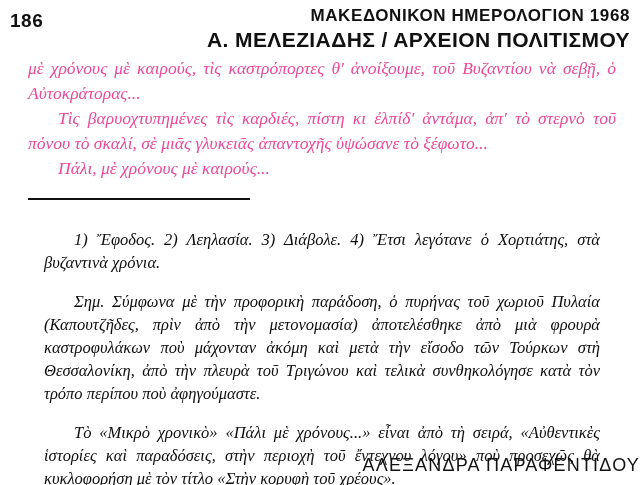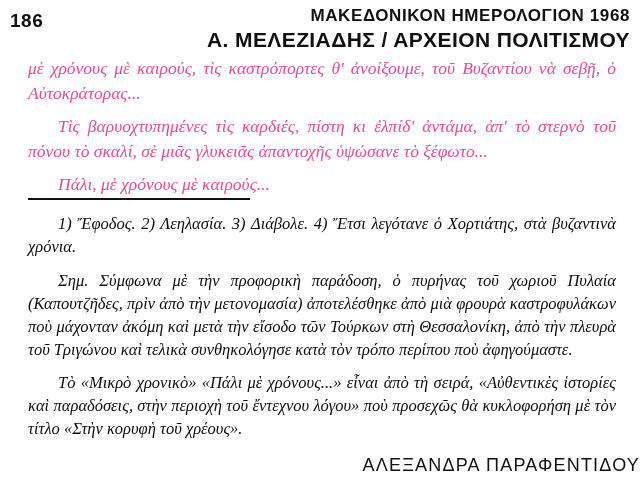--- a/index.html
+++ b/index.html
@@ -73,21 +73,21 @@
     font-size: 17.5px;
     line-height: 24.5px;
     text-align: justify;
     margin: 0;
     color: #ec4899;
   }
   .para.indent {
     text-indent: 30px;
   }
   .para.tight {
-    margin-top: 9px;
+    margin-top: 1px;
   }
 
   
   .rule {
     position: absolute;
     left: 28px;
     top: 198px;
     width: 222px;
     height: 2px;
     background: #111;
@@ -99,21 +99,21 @@
     left: 28px;
     top: 212px;
     width: 588px;
   }
   .note {
     font-family: "Liberation Serif", serif;
     font-style: italic;
     font-size: 16.5px;
     line-height: 23px;
     text-align: justify;
-    margin: 0;
+    margin: 16px;
     color: #0d0d0d;
   }
   .note.indent { text-indent: 30px; }
 
   
   .signature {
     position: absolute;
     left: 8px;
     top: 455px;
     width: 632px;

